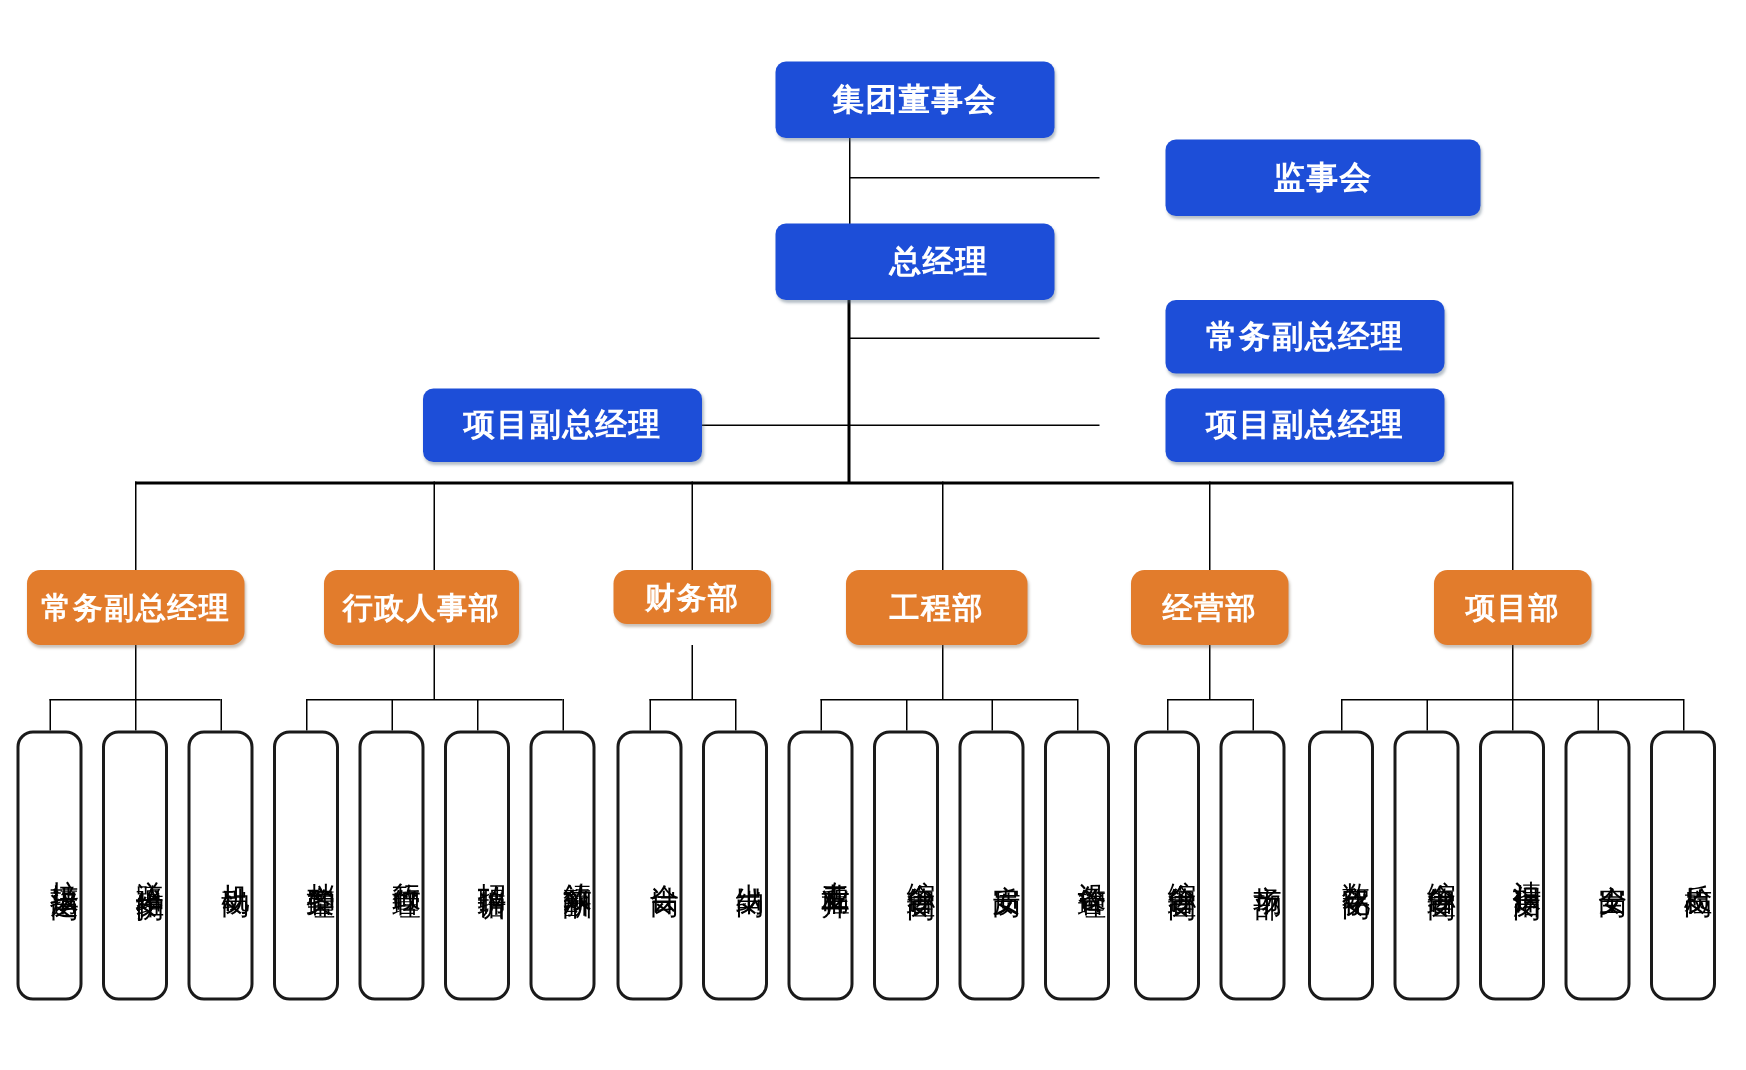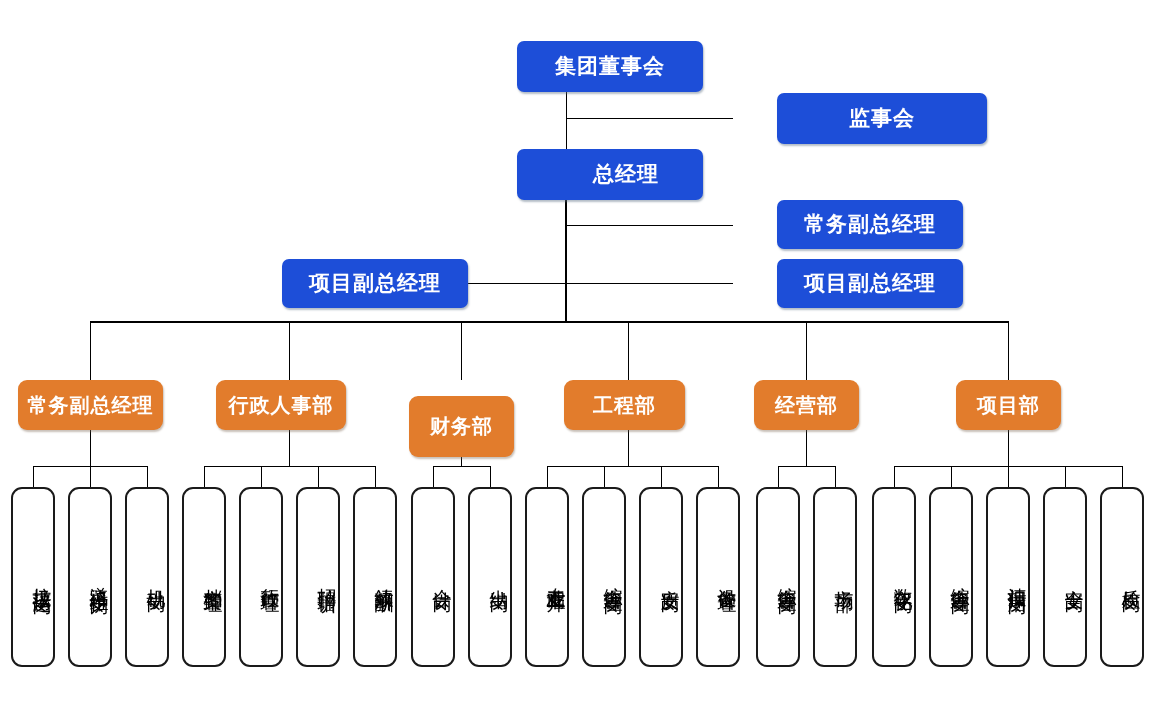--- a/index.html
+++ b/index.html
@@ -140,21 +140,21 @@
   <div class="node blue" style="left:733px;top:200px;width:186px;height:49px;text-align:right;">常务副总经理</div>
 
   <div class="node blue" style="left:733px;top:259px;width:186px;height:49px;">项目副总经理</div>
 
   <div class="node blue" style="left:238px;top:259px;width:186px;height:49px;">项目副总经理</div>
 
   <div class="node orange" style="left:18px;top:380px;width:145px;height:50px;">常务副总经理</div>
 
   <div class="node orange" style="left:216px;top:380px;width:130px;height:50px;">行政人事部</div>
 
-  <div class="node orange" style="left:409px;top:396px;width:105px;height:61px;">财务部</div>
+  <div class="node orange" style="left:409px;top:380px;width:105px;height:36px;">财务部</div>
 
   <div class="node orange" style="left:564px;top:380px;width:121px;height:50px;">工程部</div>
 
   <div class="node orange" style="left:754px;top:380px;width:105px;height:50px;">经营部</div>
 
   <div class="node orange" style="left:956px;top:380px;width:105px;height:50px;">项目部</div>
 
   <div class="node leaf" style="left:11px;top:487px;width:44px;height:180px;">垃圾清运岗</div>
   <div class="node leaf" style="left:68px;top:487px;width:44px;height:180px;">道路维护岗</div>
   <div class="node leaf" style="left:125px;top:487px;width:44px;height:180px;">机动岗</div>

